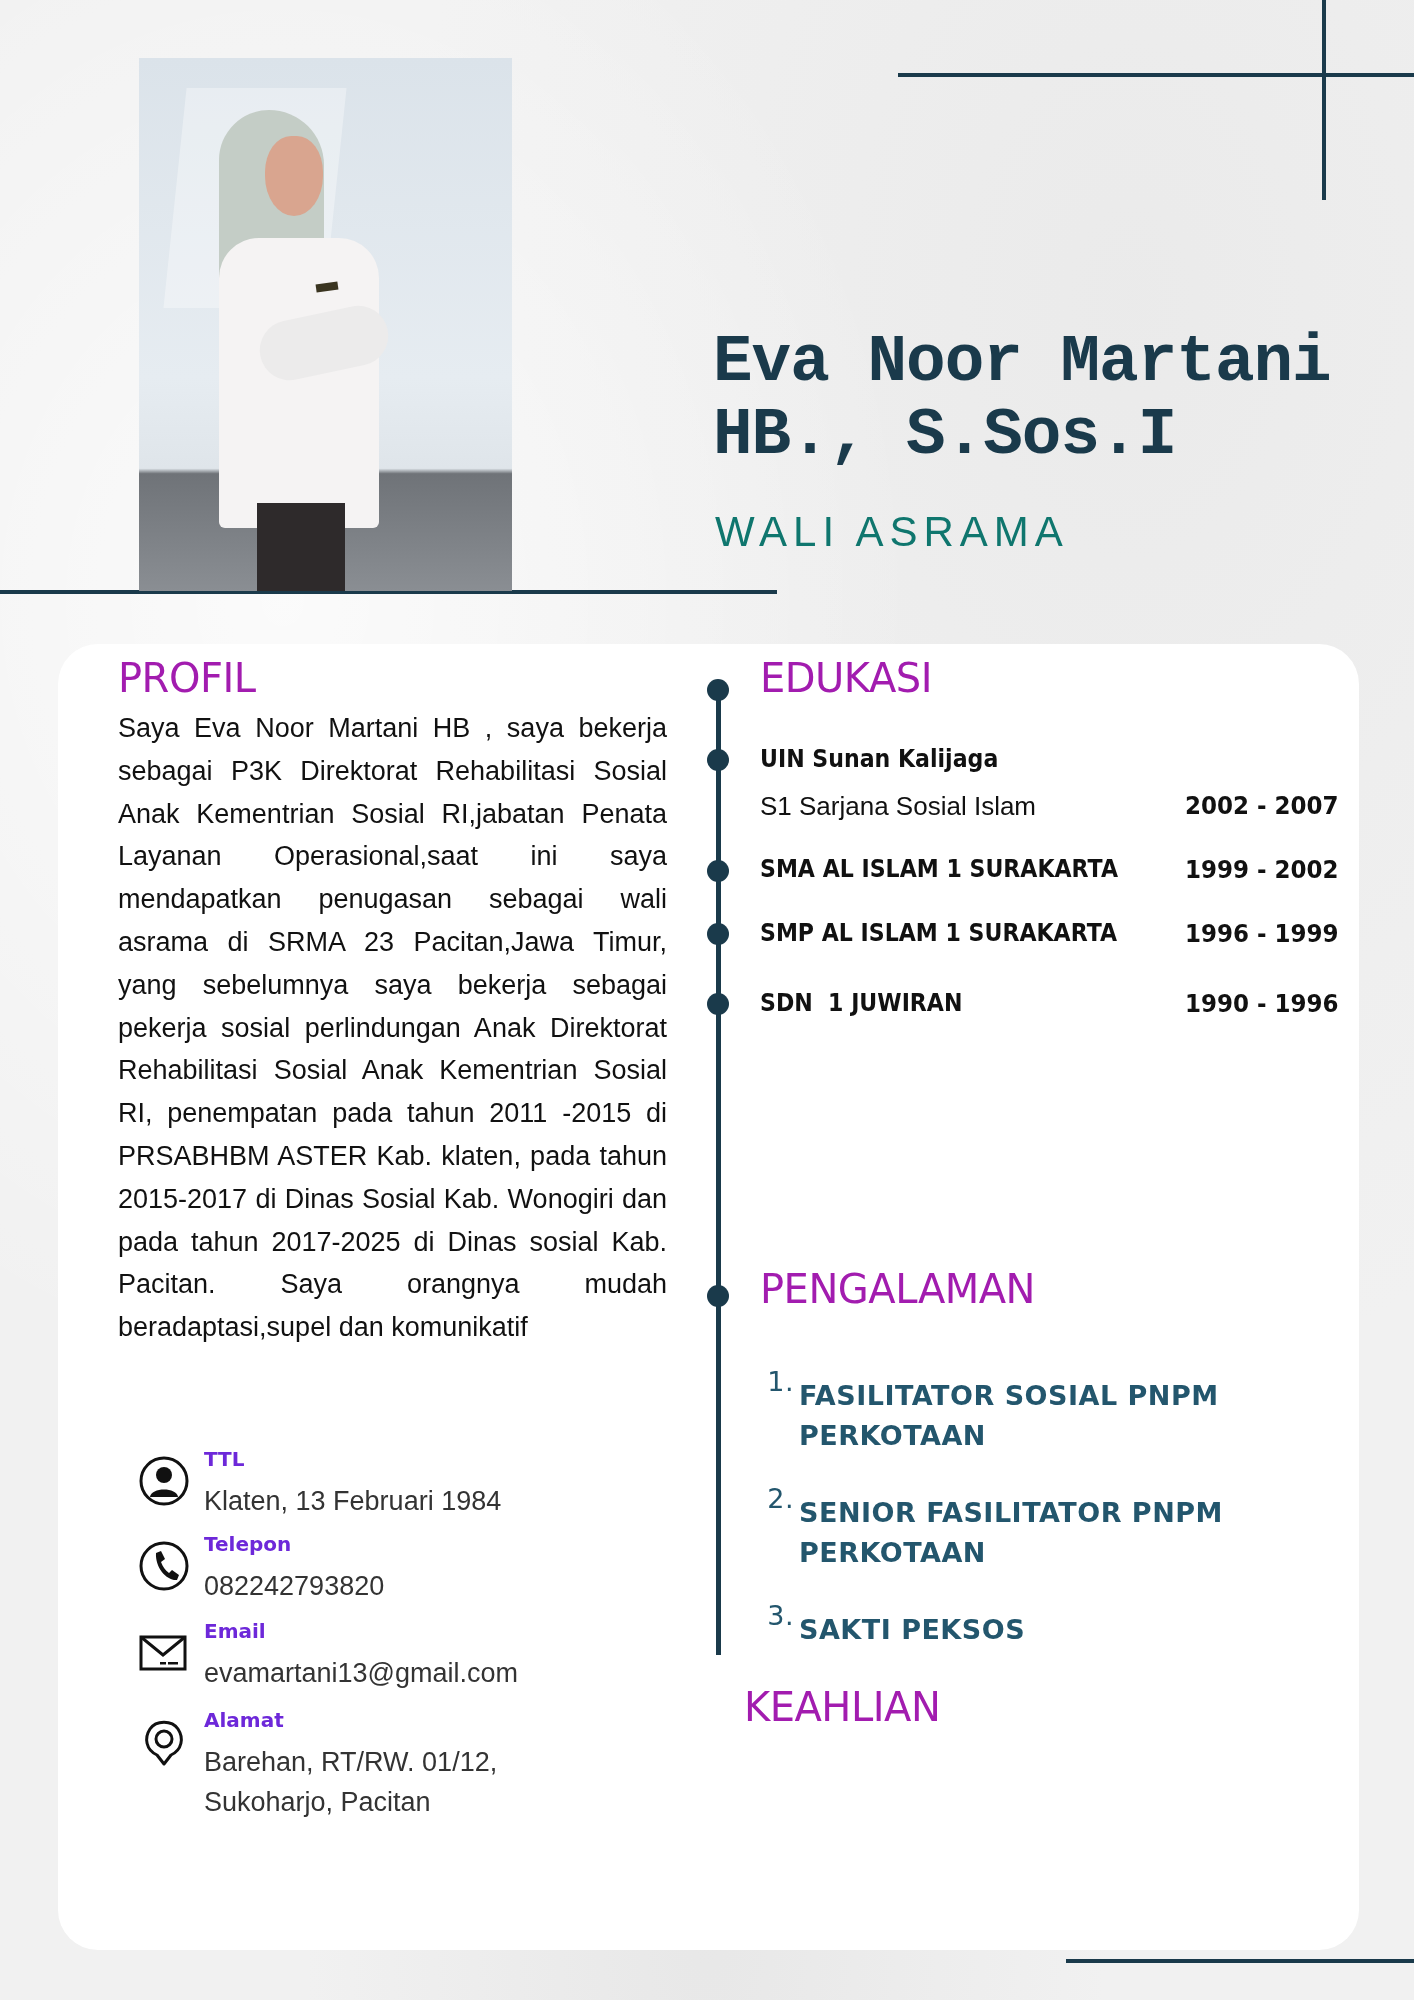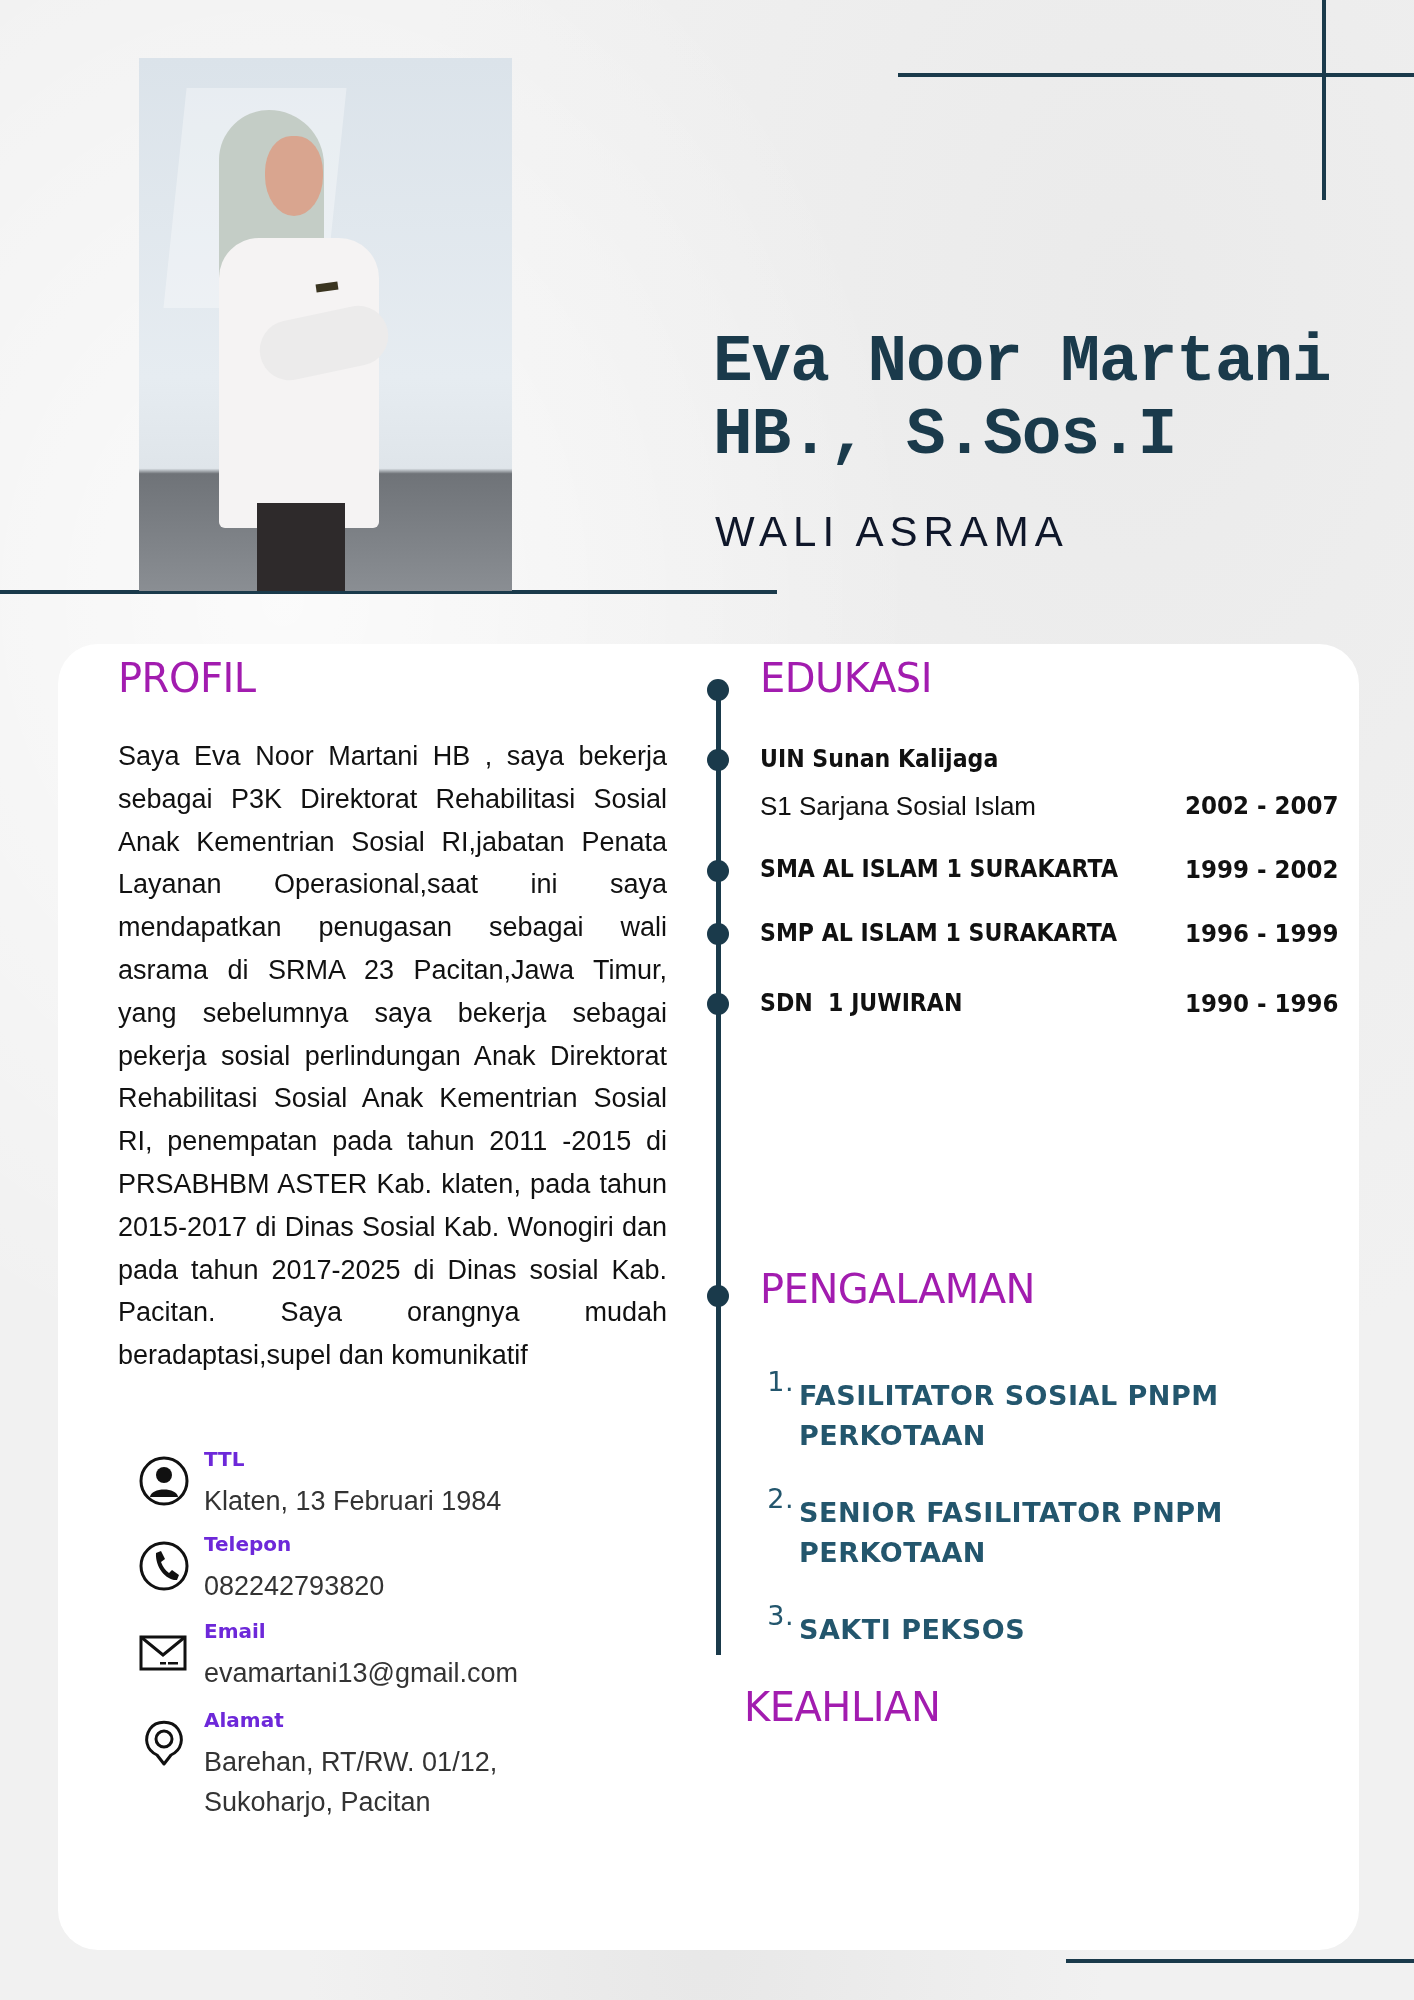--- a/index.html
+++ b/index.html
@@ -59,40 +59,40 @@
 
   
   .name {
     position: absolute; left: 713px; top: 326px; width: 680px;
     font-family: Liberation Mono, monospace; font-weight: bold;
     font-size: 66px; line-height: 73px; color: #1a3a4b; letter-spacing: -1px;
   }
   .role {
     position: absolute; left: 715px; top: 508px;
     font-family: "Liberation Sans", sans-serif; font-size: 42px;
-    letter-spacing: 6px; color: #0f172a;
+    letter-spacing: 6px; color: #0f766e;
   }
 
   
   .card {
     position: absolute; left: 58px; top: 644px; width: 1301px; height: 1306px;
     background: #ffffff; border-radius: 40px;
   }
 
   .section-title {
     position: absolute; font-family: "DejaVu Sans", sans-serif; font-weight: normal;
     color: #a21caf; font-size: 40px; letter-spacing: -0.5px;
   }
 
   
   .profile-title { left: 118px; top: 655px; }
   .profile-text {
     position: absolute; left: 118px; top: 707px; width: 549px;
     font-family: "Liberation Sans", sans-serif; font-size: 27px; line-height: 42.8px;
-    text-align: justify; color: #111; margin-top: 28px;
+    text-align: justify; color: #111;
   }
 
   
   .contact { position: absolute; left: 138px; width: 400px; }
   .contact .ic { position: absolute; left: 0; top: 8px; width: 52px; height: 52px; }
   .contact .lbl {
     position: absolute; left: 66px; top: 0;
     font-family: "DejaVu Sans", sans-serif; font-weight: bold; font-size: 20px; color: #6d28d9;
   }
   .contact .val {

